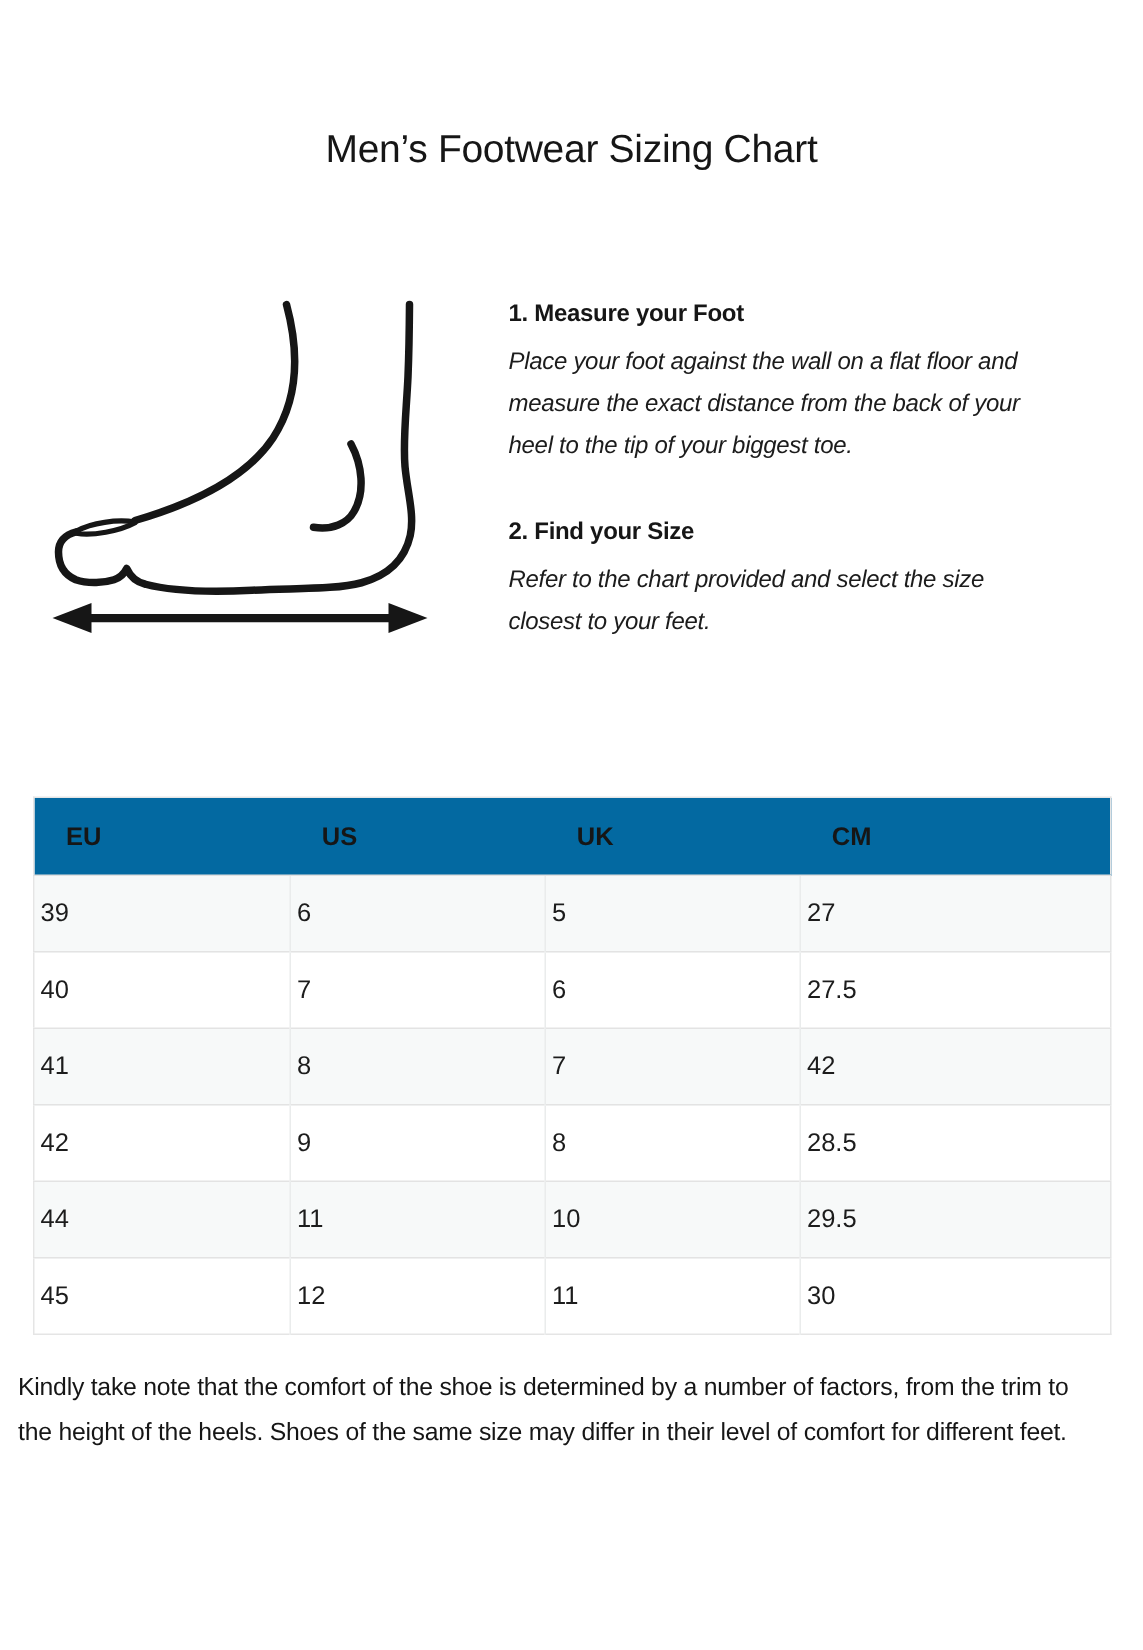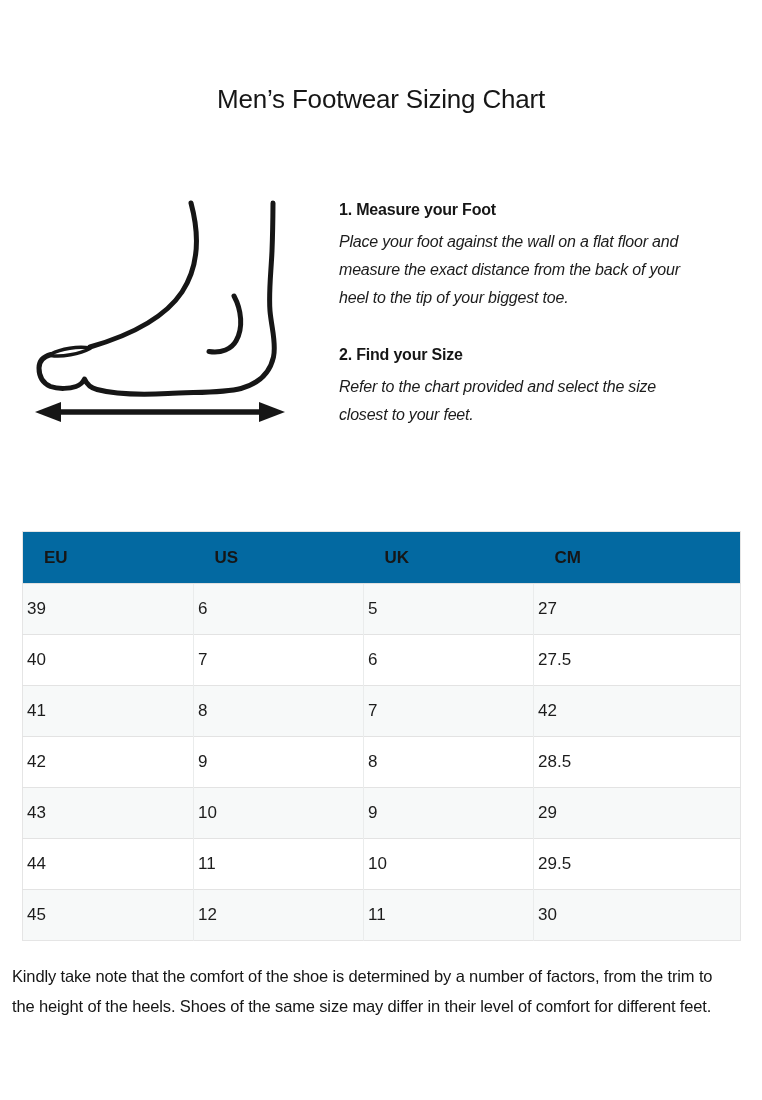--- a/index.html
+++ b/index.html
@@ -168,26 +168,20 @@
         <td>7</td>
         <td>42</td>
       </tr>
       <tr>
         <td>42</td>
         <td>9</td>
         <td>8</td>
         <td>28.5</td>
       </tr>
       <tr>
-        <td>43</td>
-        <td>10</td>
-        <td>9</td>
-        <td>29</td>
-      </tr>
-      <tr>
         <td>44</td>
         <td>11</td>
         <td>10</td>
         <td>29.5</td>
       </tr>
       <tr>
         <td>45</td>
         <td>12</td>
         <td>11</td>
         <td>30</td>

